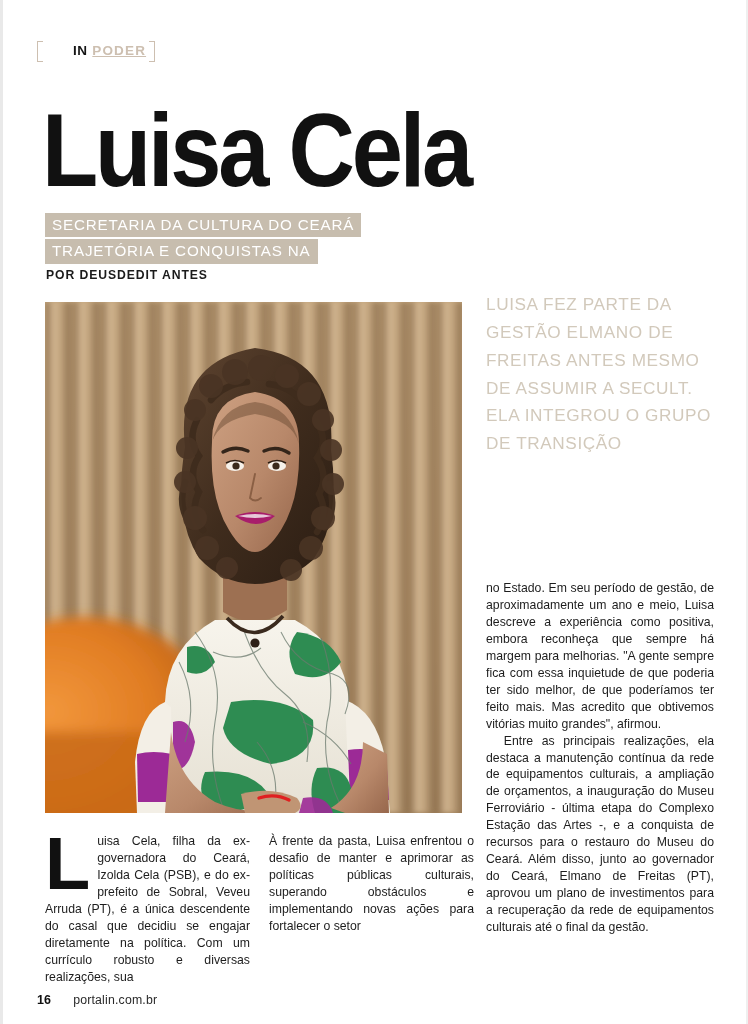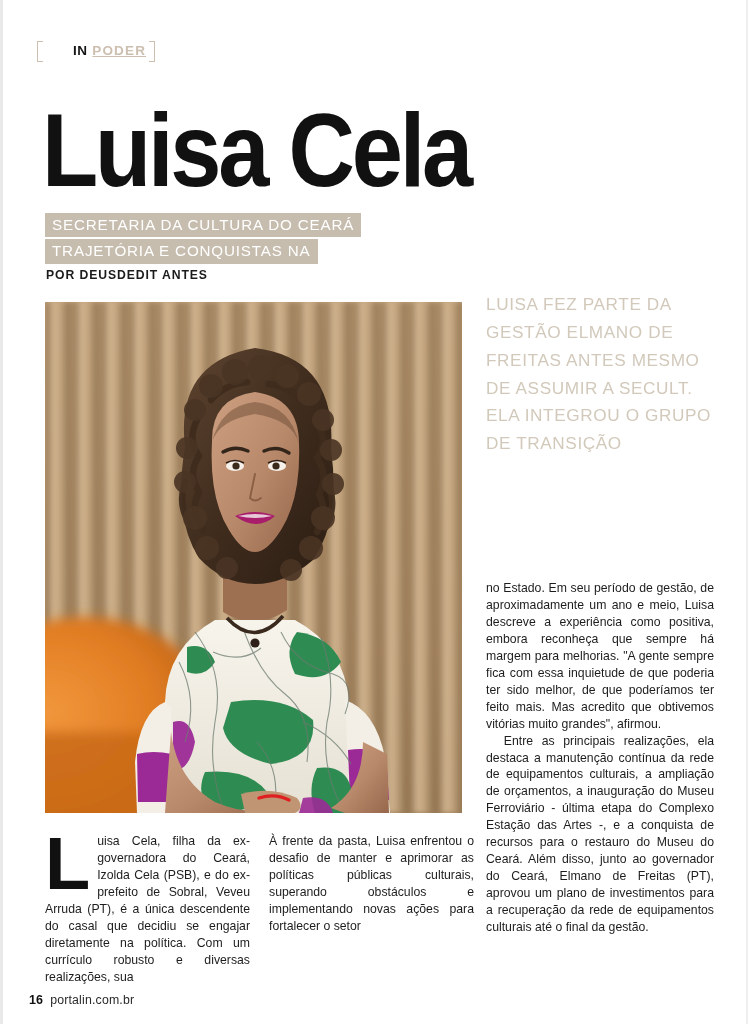--- a/index.html
+++ b/index.html
@@ -166,25 +166,25 @@
     line-height: 0.78;
     font-weight: 700;
     color: #111111;
     margin: 2px 7px 0 0;
     font-family: "Liberation Sans", sans-serif;
   }
 
   
   .footer {
     position: absolute;
-    left: 26px;
+    left: 34px;
     bottom: 17px;
     display: flex;
     align-items: baseline;
-    gap: 7px;
+    gap: 22px;
   }
   .footer-page {
     font-size: 12.5px;
     font-weight: 700;
     color: #111111;
     letter-spacing: 0.01em;
   }
   .footer-site {
     font-size: 12.3px;
     font-weight: 400;

